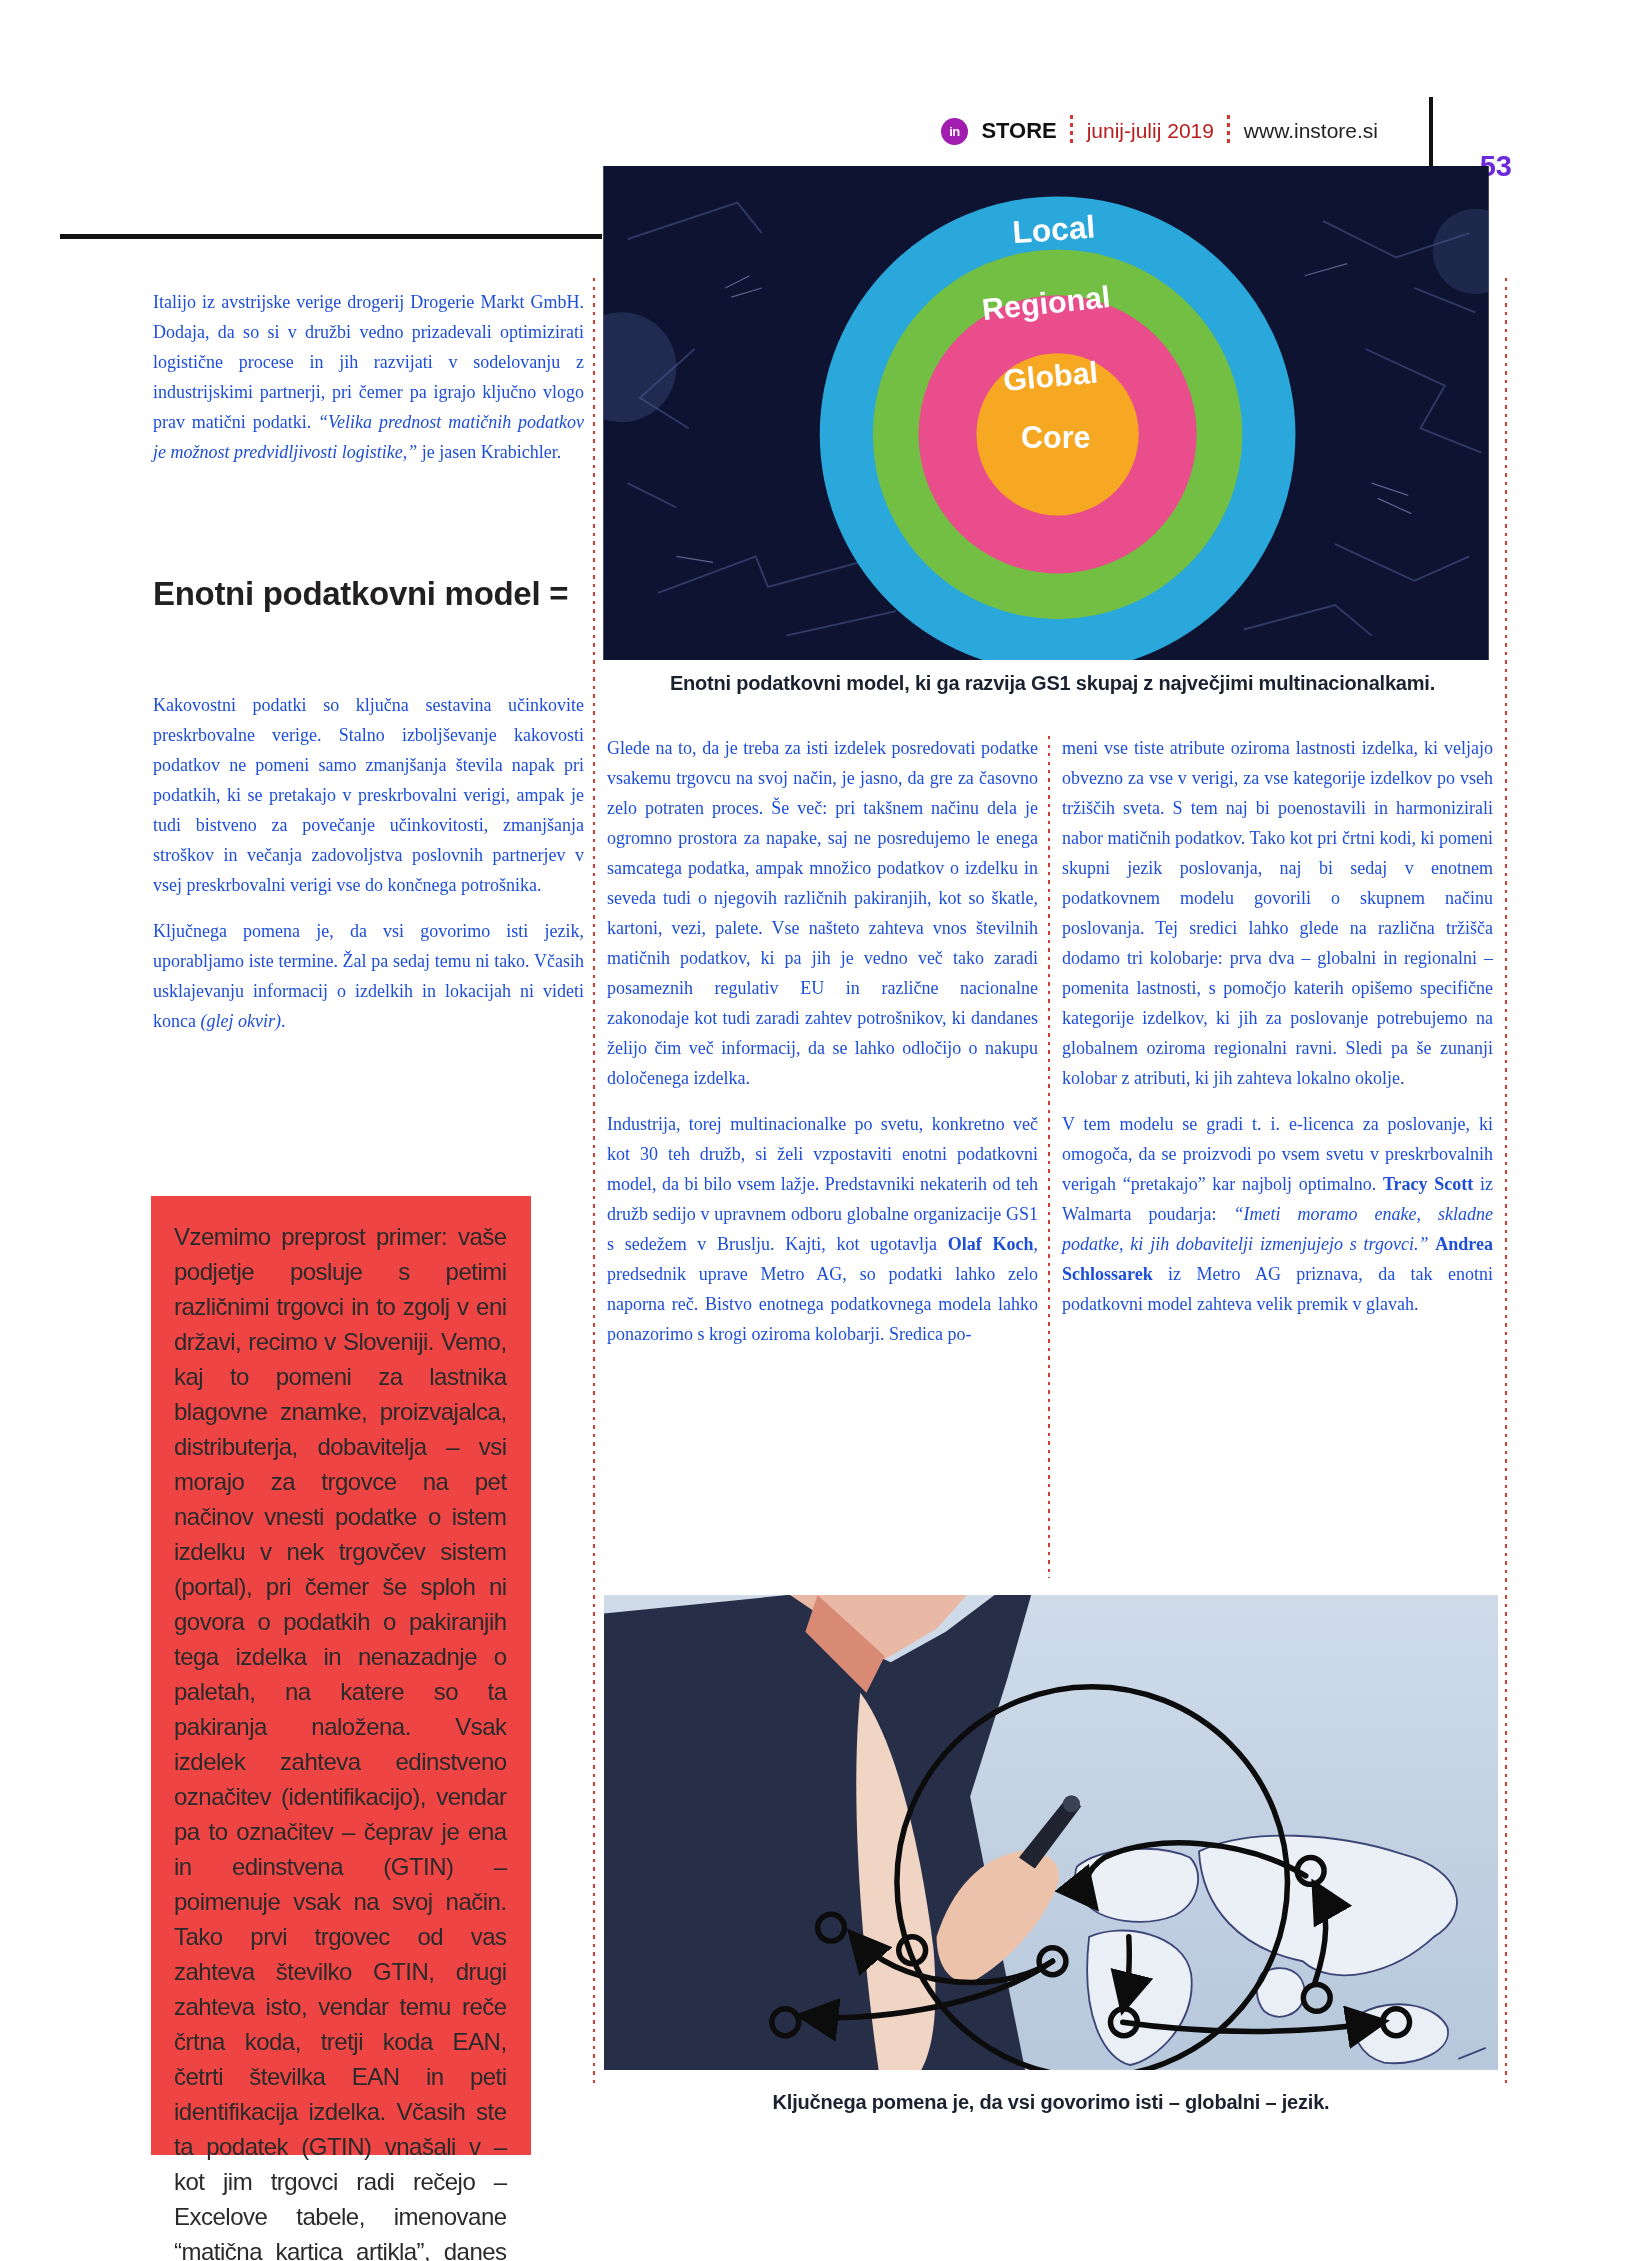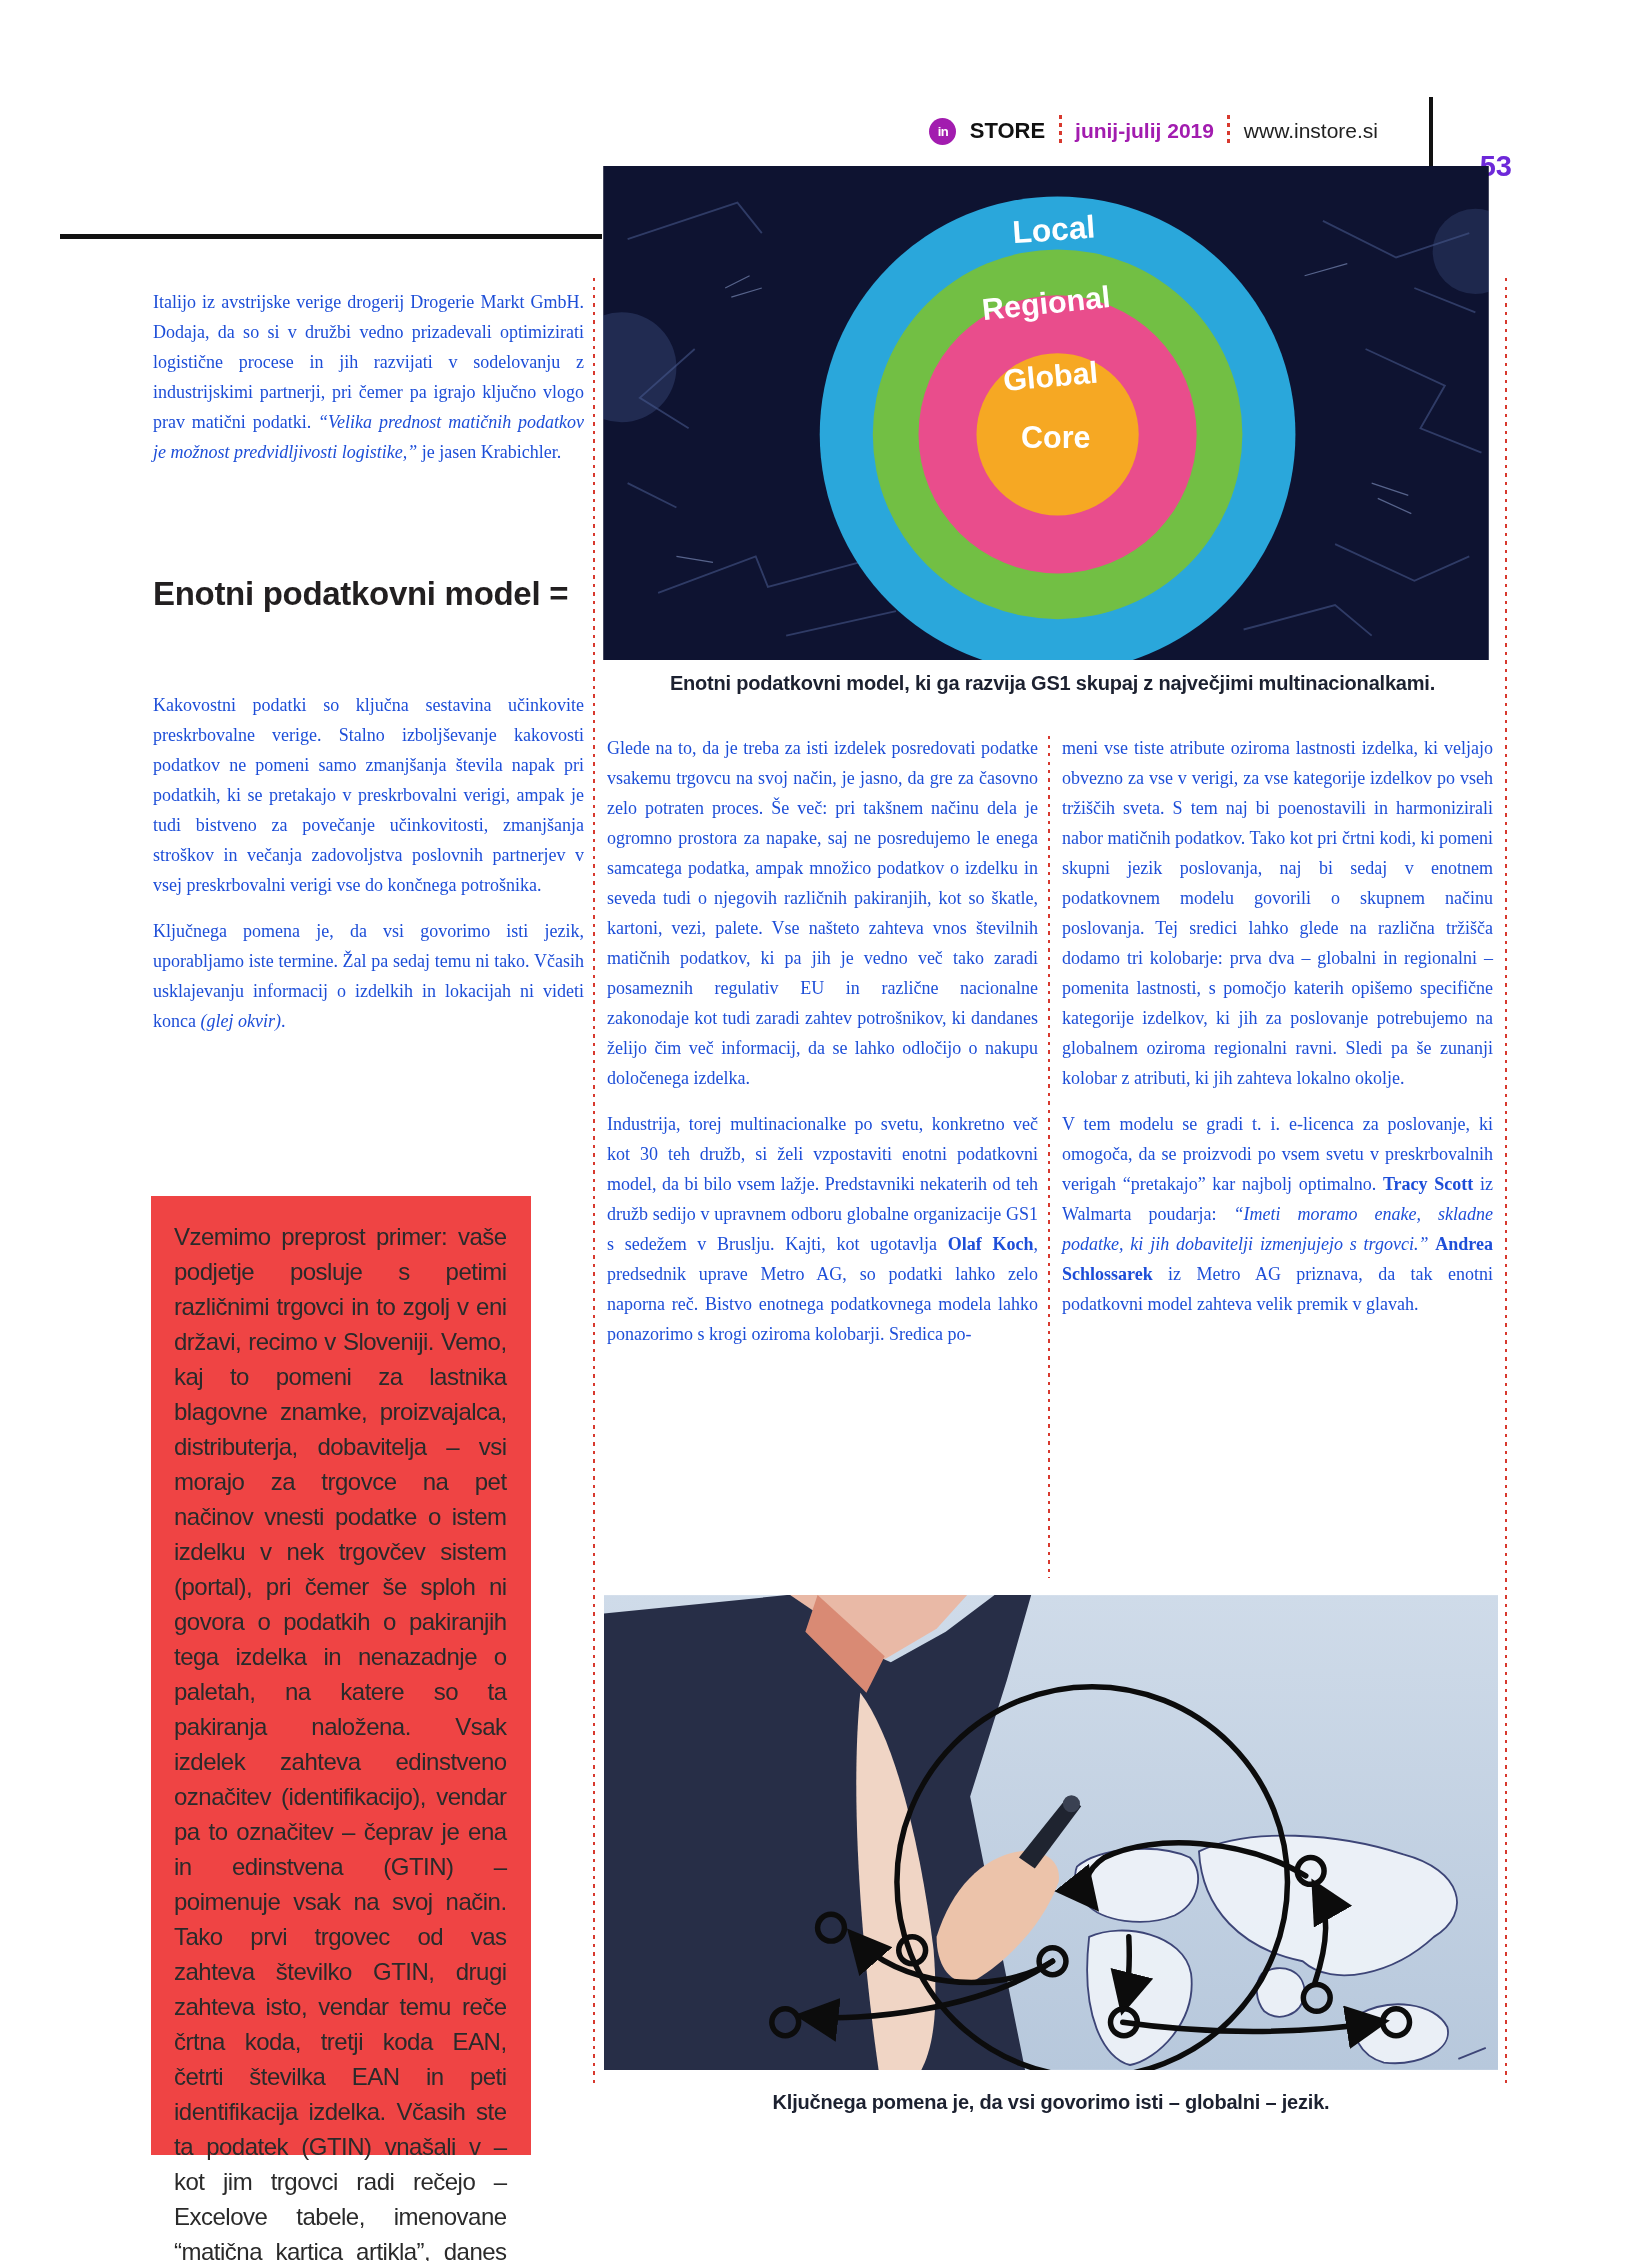--- a/index.html
+++ b/index.html
@@ -2,21 +2,21 @@
 <html style="font-size:9.8px"><head>
 <meta charset="utf-8">
 <style>
   html,body{margin:0;padding:0;background:#ffffff;}
   body{width:1634px;height:2261px;position:relative;font-family:"Liberation Serif",serif;color:#1a1a1a;}
   
   .header{position:absolute;top:104px;left:0;width:1634px;height:67px;font-family:"Liberation Sans",sans-serif;}
   .hgroup{position:absolute;top:11px;right:256px;display:flex;align-items:center;gap:13.4px;}
   .logo-circle{display:inline-flex;align-items:center;justify-content:center;width:27px;height:27px;border-radius:50%;background:#a21caf;color:#fff;font-weight:bold;font-size:13px;letter-spacing:-0.6px;}
   .brand{font-weight:bold;font-size:22px;color:#111;letter-spacing:0px;}
-  .issue{font-weight:bold;font-size:21px;color:#a21caf;}
+  .issue{font-weight:normal;font-size:21px;color:#b91c1c;}
   .site{font-size:21px;color:#222;font-weight:normal;}
   .hdot{width:3.1px;height:32px;background-image:repeating-linear-gradient(to bottom,#d8392e 0 3.7px,transparent 3.7px 8px);}
   .hbar{position:absolute;top:-7.3px;right:201px;width:3.7px;height:73px;background:#111;}
   .pagenum{position:absolute;top:6.1px;right:122px;font-weight:bold;font-size:29px;color:#6d28d9;font-family:"Liberation Sans",sans-serif;margin-top:40px;}
   
   .toprule{position:absolute;left:60px;top:234px;width:542px;height:4.9px;background:#111;}
   
   .vdot{position:absolute;width:2.4px;background-image:repeating-linear-gradient(to bottom,#d8392e 0 3.1px,transparent 3.1px 8.5px);}
   
   .col{position:absolute;text-align:justify;font-size:18px;line-height:30px;color:#1d4ed8;}

